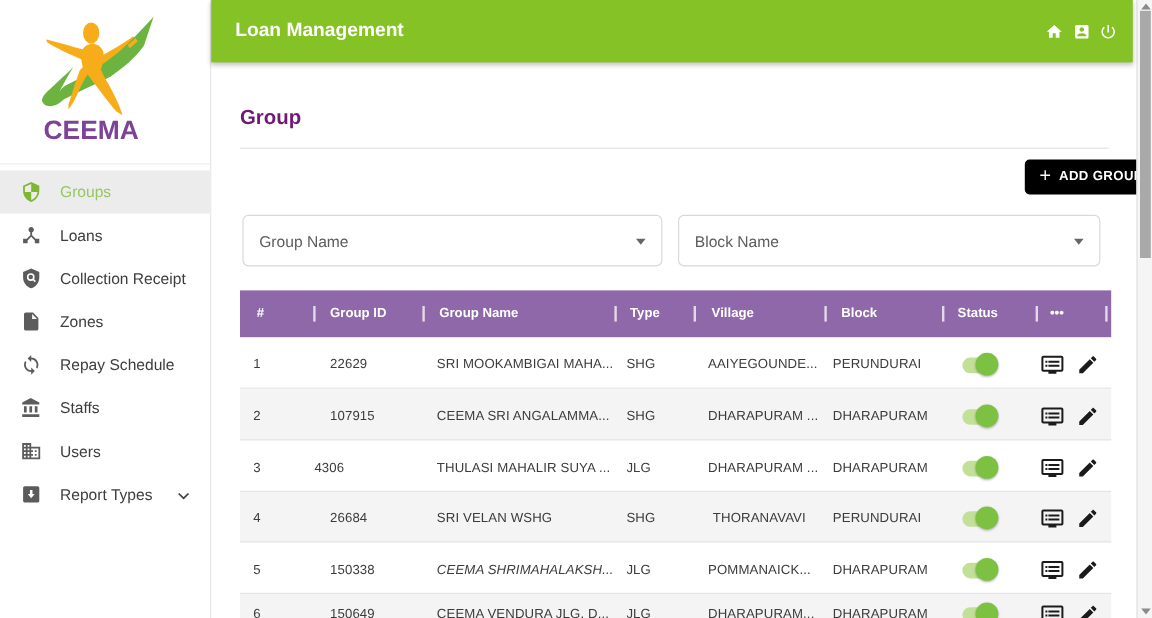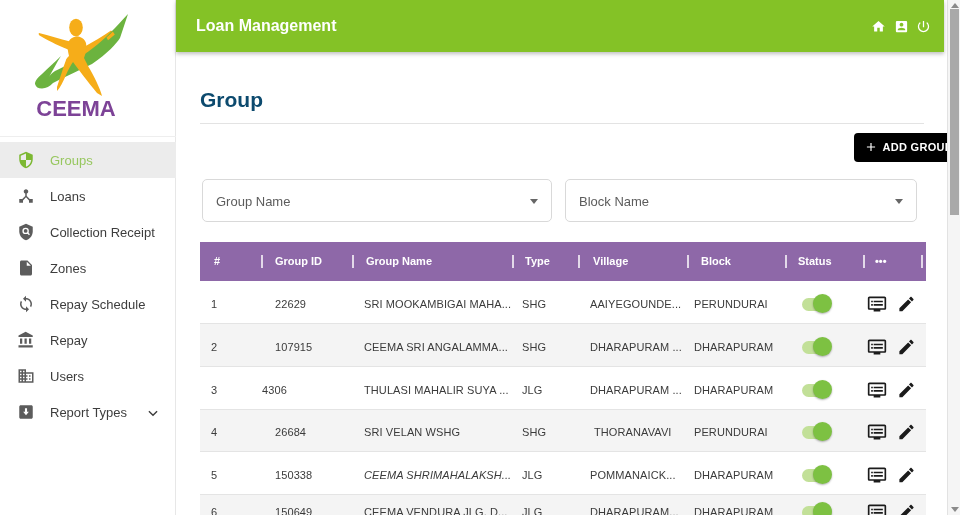--- a/index.html
+++ b/index.html
@@ -22,21 +22,21 @@
 
   
   #topbar { position:absolute; left:176px; top:0; width:768px; height:52px;
     background:#84c226; box-shadow:0 2px 4px rgba(0,0,0,0.25); z-index:5; }
   #topbar .title { position:absolute; left:20px; top:17px; color:#fff;
     font-size:16px; font-weight:bold; }
   .tbicon { position:absolute; top:19px; width:15px; height:15px; }
 
   
   #main { position:absolute; left:177px; top:52px; width:770px; height:463px; background:#fff; }
-  #heading { position:absolute; left:23px; top:36px; font-size:21px; font-weight:bold; color:#0c4a6e; }
+  #heading { position:absolute; left:23px; top:36px; font-size:17px; font-weight:bold; color:#701a75; }
   #hrule { position:absolute; left:23px; top:71px; width:724px; height:0; border-top:1px solid #e3e3e3; }
   #addbtn { position:absolute; left:629px; top:81px; width:108px; height:29px;
     background:#000000; border-radius:4px; color:#fff; font-size:11px; font-weight:bold;
     letter-spacing:0.3px; text-align:center; line-height:29px;margin-left:48px; }
   #addbtn svg { vertical-align:-3px; margin-right:5px; }
 
   .selbox { position:absolute; top:127px; height:43px; border:1px solid #d9d9d9;
     border-radius:5px; font-size:13px; color:#5c5c5c; }
   .selbox .ph { position:absolute; left:13px; top:14px; }
   .selbox .arr { position:absolute; right:13px; top:19px; width:0; height:0;
@@ -148,21 +148,21 @@
     <div class="navitem" style="top:286px;">
       <span class="ictr"><svg viewBox="0 0 24 24" width="18" height="18" fill="#5c5c5c">
             <path d="M12 4V1L8 5l4 4V6c3.31 0 6 2.69 6 6 0 1.01-.25 1.97-.7 2.8l1.46 1.46C19.54 15.03 20 13.57 20 12c0-4.42-3.58-8-8-8zm0 14c-3.31 0-6-2.69-6-6 0-1.01.25-1.97.7-2.8L5.24 7.74C4.46 8.97 4 10.43 4 12c0 4.42 3.58 8 8 8v3l4-4-4-4v3z"></path>
           </svg></span>
       <span class="lbl">Repay Schedule</span>
     </div>
     <div class="navitem" style="top:322px;">
       <span class="ictr"><svg viewBox="0 0 24 24" width="18" height="18" fill="#5c5c5c">
             <path d="M4 10v7h3v-7H4zm6 0v7h3v-7h-3zM2 22h19v-3H2v3zm14-12v7h3v-7h-3zm-4.5-9L2 6v2h19V6l-9.5-5z"></path>
           </svg></span>
-      <span class="lbl">Repay</span>
+      <span class="lbl">Staffs</span>
     </div>
     <div class="navitem" style="top:358px;">
       <span class="ictr"><svg viewBox="0 0 24 24" width="18" height="18" fill="#5c5c5c">
             <path d="M12 7V3H2v18h20V7H12zM6 19H4v-2h2v2zm0-4H4v-2h2v2zm0-4H4V9h2v2zm0-4H4V5h2v2zm4 12H8v-2h2v2zm0-4H8v-2h2v2zm0-4H8V9h2v2zm0-4H8V5h2v2zm10 12h-8v-2h2v-2h-2v-2h2v-2h-2V9h8v10zm-2-8h-2v2h2v-2zm0 4h-2v2h2v-2z"></path>
           </svg></span>
       <span class="lbl">Users</span>
     </div>
     <div class="navitem" style="top:394px;">
       <span class="ictr"><svg viewBox="0 0 24 24" width="18" height="18">
             <path fill="#5c5c5c" d="M19 3H5c-1.1 0-2 .9-2 2v14c0 1.1.9 2 2 2h14c1.1 0 2-.9 2-2V5c0-1.1-.9-2-2-2z"></path>

